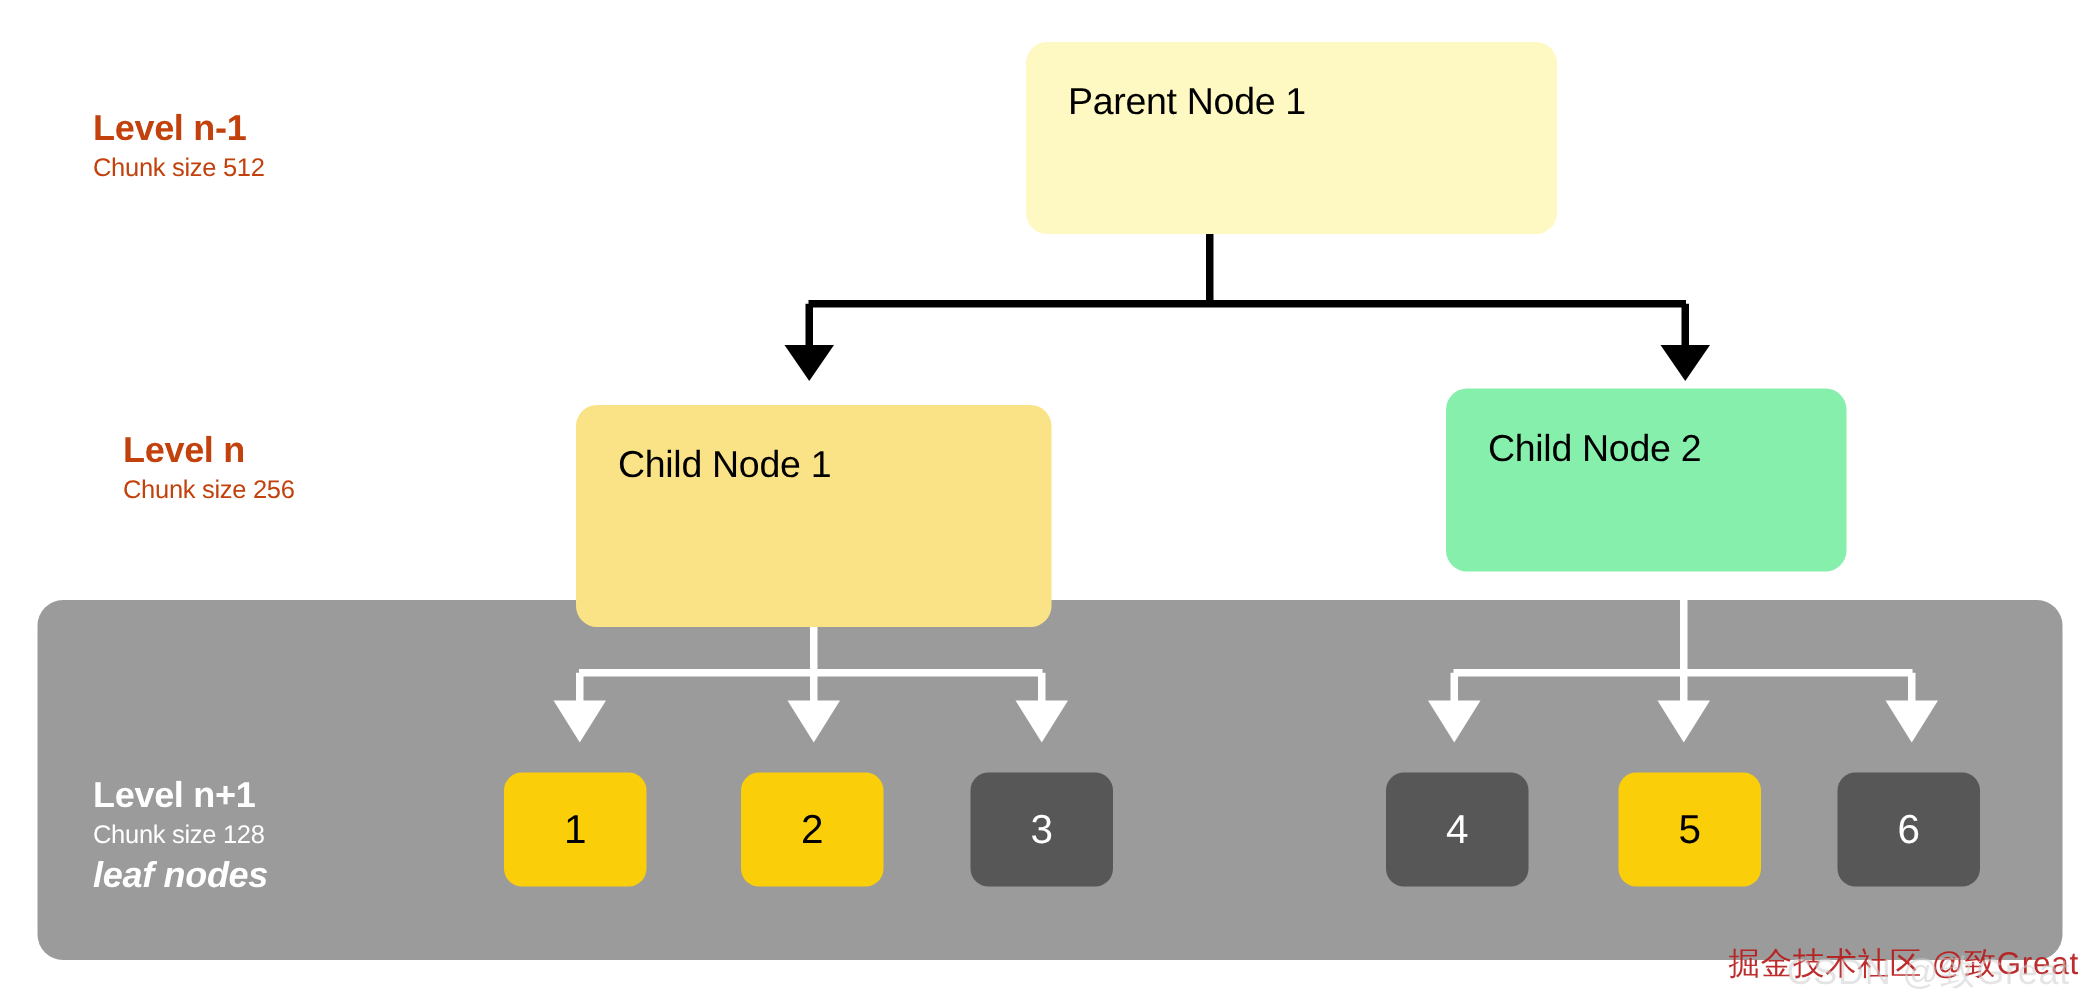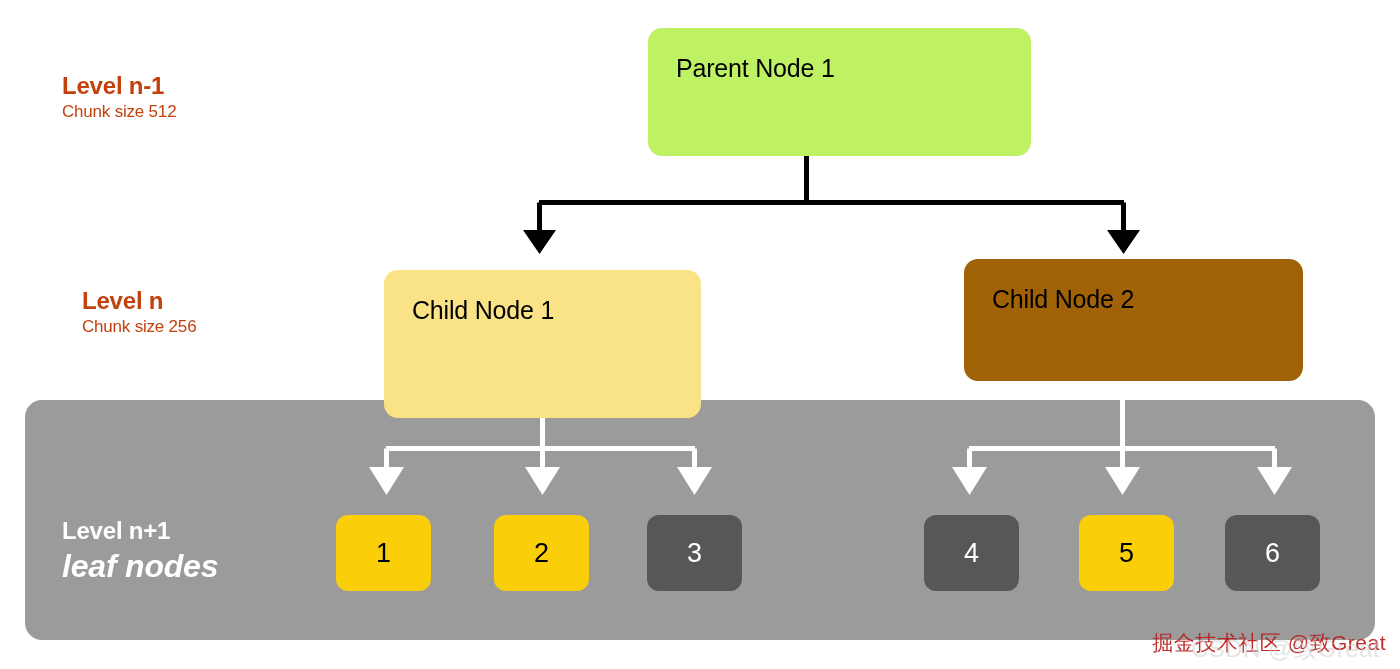--- a/index.html
+++ b/index.html
@@ -32,21 +32,21 @@
     letter-spacing: -0.2px;
     display: block;
   }
   .level-label .lv-sub {
     font-size: 17px;
     font-weight: normal;
     letter-spacing: -0.2px;
     display: block;
   }
   .level-label .lv-sub2 {
-    font-size: 32px;
+    font-size: 24px;
     font-weight: bold;
     font-style: italic;
     letter-spacing: -0.2px;
     display: block;
   }
   #label-level-n1 { left: 62px; top: 70px; }
   #label-level-n  { left: 62px; top: 285px; margin-left: 20px; }
   #label-level-np1 {
     left: 62px;
     top: 515px;
@@ -73,39 +73,39 @@
   .node .node-text {
     position: absolute;
     left: 28px;
     top: 26px;
     font-size: 25px;
     color: #000000;
     letter-spacing: -0.2px;
     white-space: nowrap;
   }
   #node-parent-1 {
-    left: 648px;
+    left: 684px;
     top: 28px;
-    width: 383px;
+    width: 354px;
     height: 128px;
-    background: #bef264;
+    background: #fef9c3;
   }
   #node-child-1 {
     left: 384px;
     top: 270px;
     width: 317px;
     height: 148px;
     background: #fae386;
   }
   #node-child-2 {
     left: 964px;
     top: 259px;
-    width: 339px;
+    width: 267px;
     height: 122px;
-    background: #a16207;
+    background: #86efac;
   }
 
   
   .leaf {
     position: absolute;
     top: 515px;
     width: 95px;
     height: 76px;
     border-radius: 12px;
     display: flex;
@@ -172,20 +172,21 @@
     <span class="lv-sub">Chunk size 512</span>
   </div>
 
   <div class="level-label" id="label-level-n">
     <span class="lv-title">Level n</span>
     <span class="lv-sub">Chunk size 256</span>
   </div>
 
   <div class="level-label" id="label-level-np1">
     <span class="lv-title">Level n+1</span>
+    <span class="lv-sub">Chunk size 128</span>
     <span class="lv-sub2">leaf nodes</span>
   </div>
 
   <svg id="connectors-top" viewBox="0 0 1400 669" xmlns="http://www.w3.org/2000/svg">
 
     <path d="M806.5,156 L806.5,202.5" stroke="#000000" stroke-width="5" fill="none"></path>
 
     <path d="M539,202.5 L1124,202.5" stroke="#000000" stroke-width="5" fill="none"></path>
 
     <path d="M539.5,202.5 L539.5,235" stroke="#000000" stroke-width="5" fill="none"></path>

